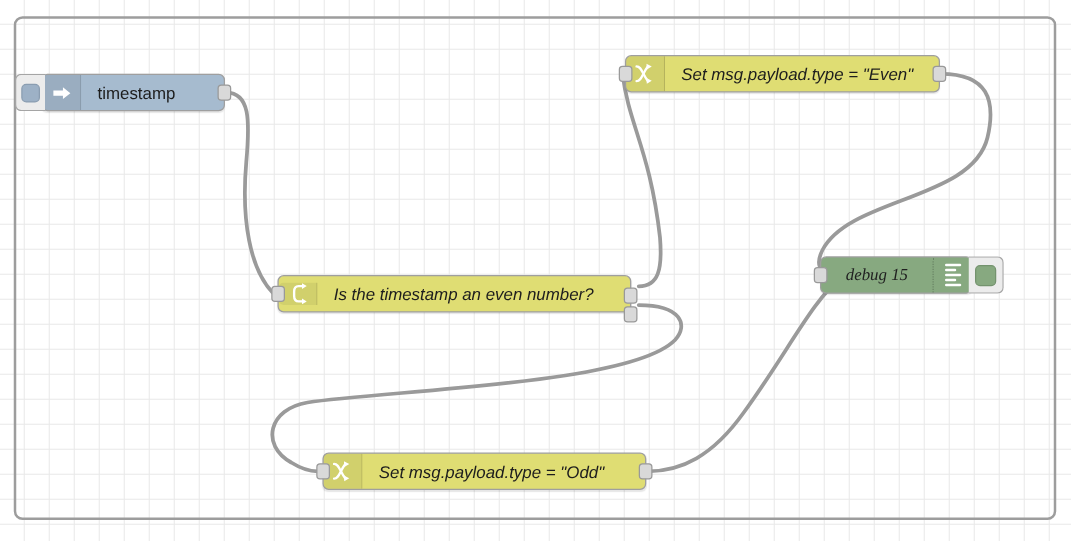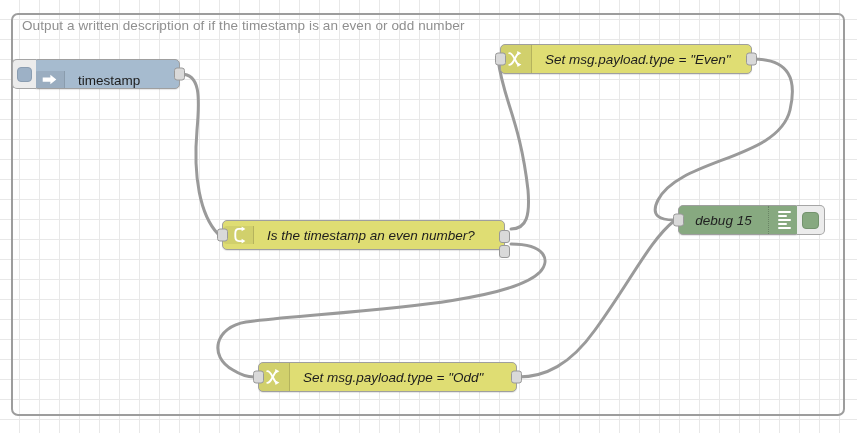--- a/index.html
+++ b/index.html
@@ -104,21 +104,20 @@
   }
   .port.in  { left: -6px; }
   .port.out { right: -6px; }
 
   
   .node-inject {
     left: 33px;
     top: 59px;
     width: 147px;
     background: #a6bbcf;
-    align-items: flex-end;
   }
   .node-inject .node-icon {
     background: rgba(0,0,0,0.07);
     border-right: 1px solid rgba(0,0,0,0.10);
   }
   .inject-button {
     position: absolute;
     left: -22px;
     top: -1px;
     width: 24px;
@@ -150,24 +149,25 @@
   }
   .node-switch { left: 222px; top: 220px; width: 283px; align-items: center; }
   .node-change-even { left: 500px; top: 44px; width: 252px; }
   .node-change-odd  { left: 258px; top: 362px; width: 259px; }
 
   .port.out-1 { top: 9px;  transform: none; }
   .port.out-2 { top: 24px; transform: none; }
 
   
   .node-debug {
-    left: 678px;
+    left: 656px;
     top: 205px;
     width: 122px;
     background: #87a980;
+    font-family: Liberation Serif, serif;
   }
   .node-debug .node-label {
     flex: 1;
     justify-content: center;
     border-right: 1px dotted rgba(0,0,0,0.22);
     color: #1f1f1f;
   }
   .debug-icon-box {
     width: 30px;
     display: flex;
@@ -213,21 +213,20 @@
     border-radius: 4px;
     box-sizing: border-box;
   }
 </style>
 </head>
 <body>
 
 <div id="canvas">
 
   <div class="group-box"></div>
-  <div class="group-label">Output a written description of if the timestamp is an even or odd number</div>
 
   <svg id="wires">
     <path class="wire" d="M 181 74 C 200 74 200 96 197 130 C 193 176 200 215 218 234"></path>
     <path class="wire" d="M 511 229 C 527 229 530 215 528 190 C 520 120 503 100 498 59"></path>
     <path class="wire" d="M 511 244 C 545 244 551 260 540 272 C 505 308 310 312 246 322 C 215 327 208 356 233 370 C 241 375 248 377 254 377"></path>
     <path class="wire" d="M 753 59 C 790 59 797 80 790 110 C 778 160 680 158 658 200 C 650 216 660 220 674 220"></path>
     <path class="wire" d="M 518 377 C 545 377 570 365 595 330 C 630 282 650 240 674 221"></path>
   </svg>
 
   <div class="node node-inject">

